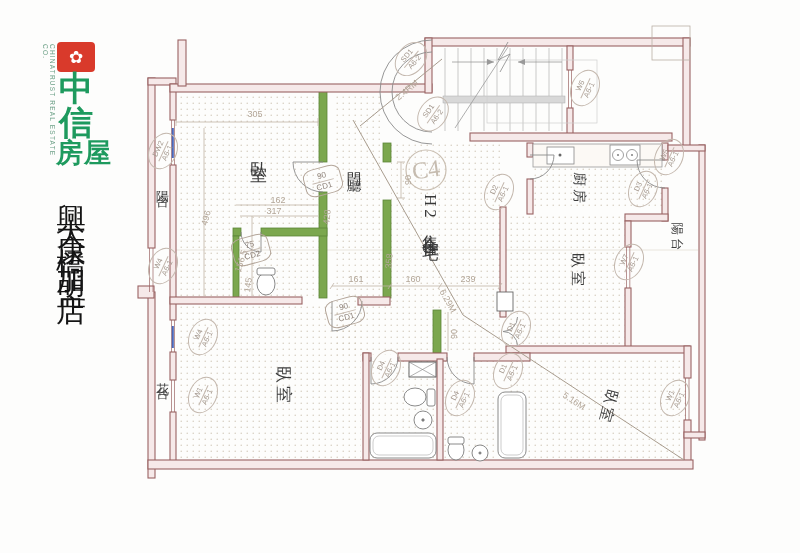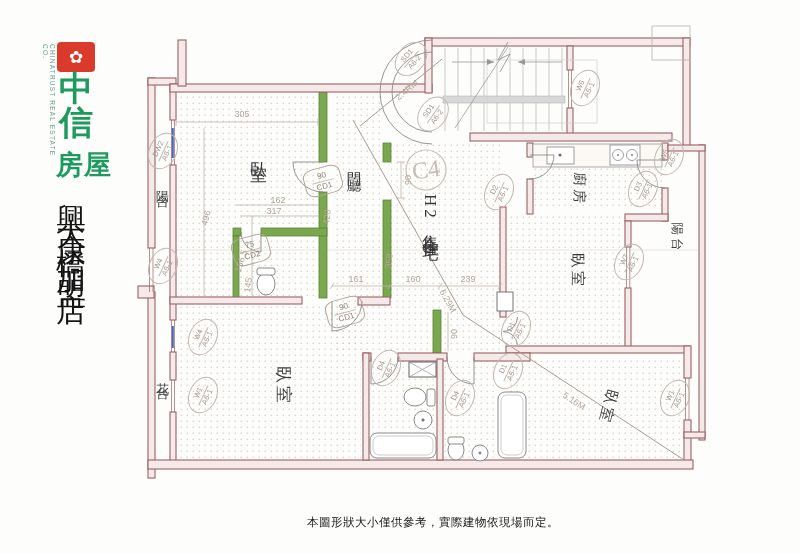--- a/index.html
+++ b/index.html
@@ -9,21 +9,21 @@
   .logo-en{position:absolute;left:42px;top:44px;height:120px;writing-mode:vertical-rl;
            font-size:6.5px;letter-spacing:1.2px;color:#6fa289;font-family:"Liberation Sans",sans-serif;}
   .logo-icon{position:absolute;left:57px;top:42px;width:38px;height:30px;background:#d93a2b;
              border-radius:4px;color:#ffffff;font-size:17px;display:flex;align-items:center;
              justify-content:center;}
   .logo-c1{position:absolute;left:56px;top:72px;width:40px;text-align:center;color:#1e9a5e;
            font-size:34px;font-weight:bold;font-family:"Liberation Serif",serif;line-height:1;}
   .logo-c2{position:absolute;left:56px;top:106px;width:40px;text-align:center;color:#1e9a5e;
            font-size:34px;font-weight:bold;font-family:"Liberation Serif",serif;line-height:1;}
   .logo-c3{position:absolute;left:53px;top:140px;width:62px;text-align:center;color:#1e9a5e;
-           font-size:27px;font-weight:bold;font-family:"Liberation Serif",serif;line-height:1;letter-spacing:1px;margin-top:12px;}
+           font-size:27px;font-weight:bold;font-family:"Liberation Serif",serif;line-height:1;letter-spacing:1px;}
   .store{position:absolute;left:50px;top:180px;writing-mode:vertical-rl;font-size:30px;
          letter-spacing:15px;color:#141414;font-family:"Liberation Serif",serif;}
   
   .room-v{position:absolute;writing-mode:vertical-rl;color:#3c3c3c;letter-spacing:4px;
           font-family:"Liberation Serif",serif;}
   .room-r{position:absolute;color:#3c3c3c;letter-spacing:3px;white-space:nowrap;
           font-family:"Liberation Serif",serif;}
   .dim{position:absolute;font-size:9px;color:#b3a698;white-space:nowrap;}
   .tag{position:absolute;width:36px;height:26px;border:1px solid #c4b8ae;border-radius:50%;
        display:flex;flex-direction:column;align-items:center;justify-content:center;
@@ -254,21 +254,21 @@
   <div class="room-v" style="left:153px;top:180px;font-size:13px">陽台</div>
   <div class="room-r" style="left:676px;top:238px;font-size:12.5px;transform:translate(-50%,-50%) rotate(90deg)">陽台</div>
   <div class="room-r" style="left:577px;top:271px;font-size:15px;transform:translate(-50%,-50%) rotate(90deg)">臥室</div>
   <div class="room-r" style="left:283px;top:386px;font-size:17px;transform:translate(-50%,-50%) rotate(90deg)">臥室</div>
   <div class="room-r" style="left:608px;top:407px;font-size:15px;transform:translate(-50%,-50%) rotate(105deg)">臥室</div>
   <div class="room-v" style="left:153px;top:372px;font-size:13px">花台</div>
 
   <div class="unit-code" style="left:426px;top:170px;transform:translate(-50%,-50%) rotate(-8deg)">C4</div>
   <div class="unit-type" style="left:419px;top:194px">H2集合住宅</div>
 
-  <div class="dim" style="left:242px;top:114px;transform:translate(-50%,-50%)">305</div>
+  <div class="dim" style="left:255px;top:114px;transform:translate(-50%,-50%)">305</div>
   <div class="dim" style="left:206px;top:218px;transform:translate(-50%,-50%) rotate(-75deg)">496</div>
   <div class="dim" style="left:278px;top:200px;transform:translate(-50%,-50%)">162</div>
   <div class="dim" style="left:274px;top:211px;transform:translate(-50%,-50%)">317</div>
   <div class="dim" style="left:327px;top:217px;transform:translate(-50%,-50%) rotate(-85deg)">428</div>
   <div class="dim" style="left:389px;top:261px;transform:translate(-50%,-50%) rotate(-85deg)">358</div>
   <div class="dim" style="left:241px;top:261px;transform:translate(-50%,-50%) rotate(-72deg)">156.5</div>
   <div class="dim" style="left:248px;top:285px;transform:translate(-50%,-50%) rotate(-82deg)">145</div>
   <div class="dim" style="left:408px;top:180px;transform:translate(-50%,-50%) rotate(-90deg)">90</div>
   <div class="dim" style="left:454px;top:334px;transform:translate(-50%,-50%) rotate(-90deg)">90</div>
   <div class="dim" style="left:356px;top:279px;transform:translate(-50%,-50%)">161</div>
@@ -348,14 +348,13 @@
     </div>
   <div class="tag" style="left:489px;top:357px;transform:rotate(-65deg)">
       <span class="code">D1</span>
       <span class="sheet">A6-1</span>
     </div>
   <div class="tag" style="left:656px;top:384px;transform:rotate(-65deg)">
       <span class="code">W1</span>
       <span class="sheet">A6-1</span>
     </div>
 
-  <div class="disclaimer" style="left:433px;top:522px;transform:translate(-50%,-50%)">本圖形狀大小僅供參考，實際建物依現場而定。</div>
 </div>
 
 </body></html>

